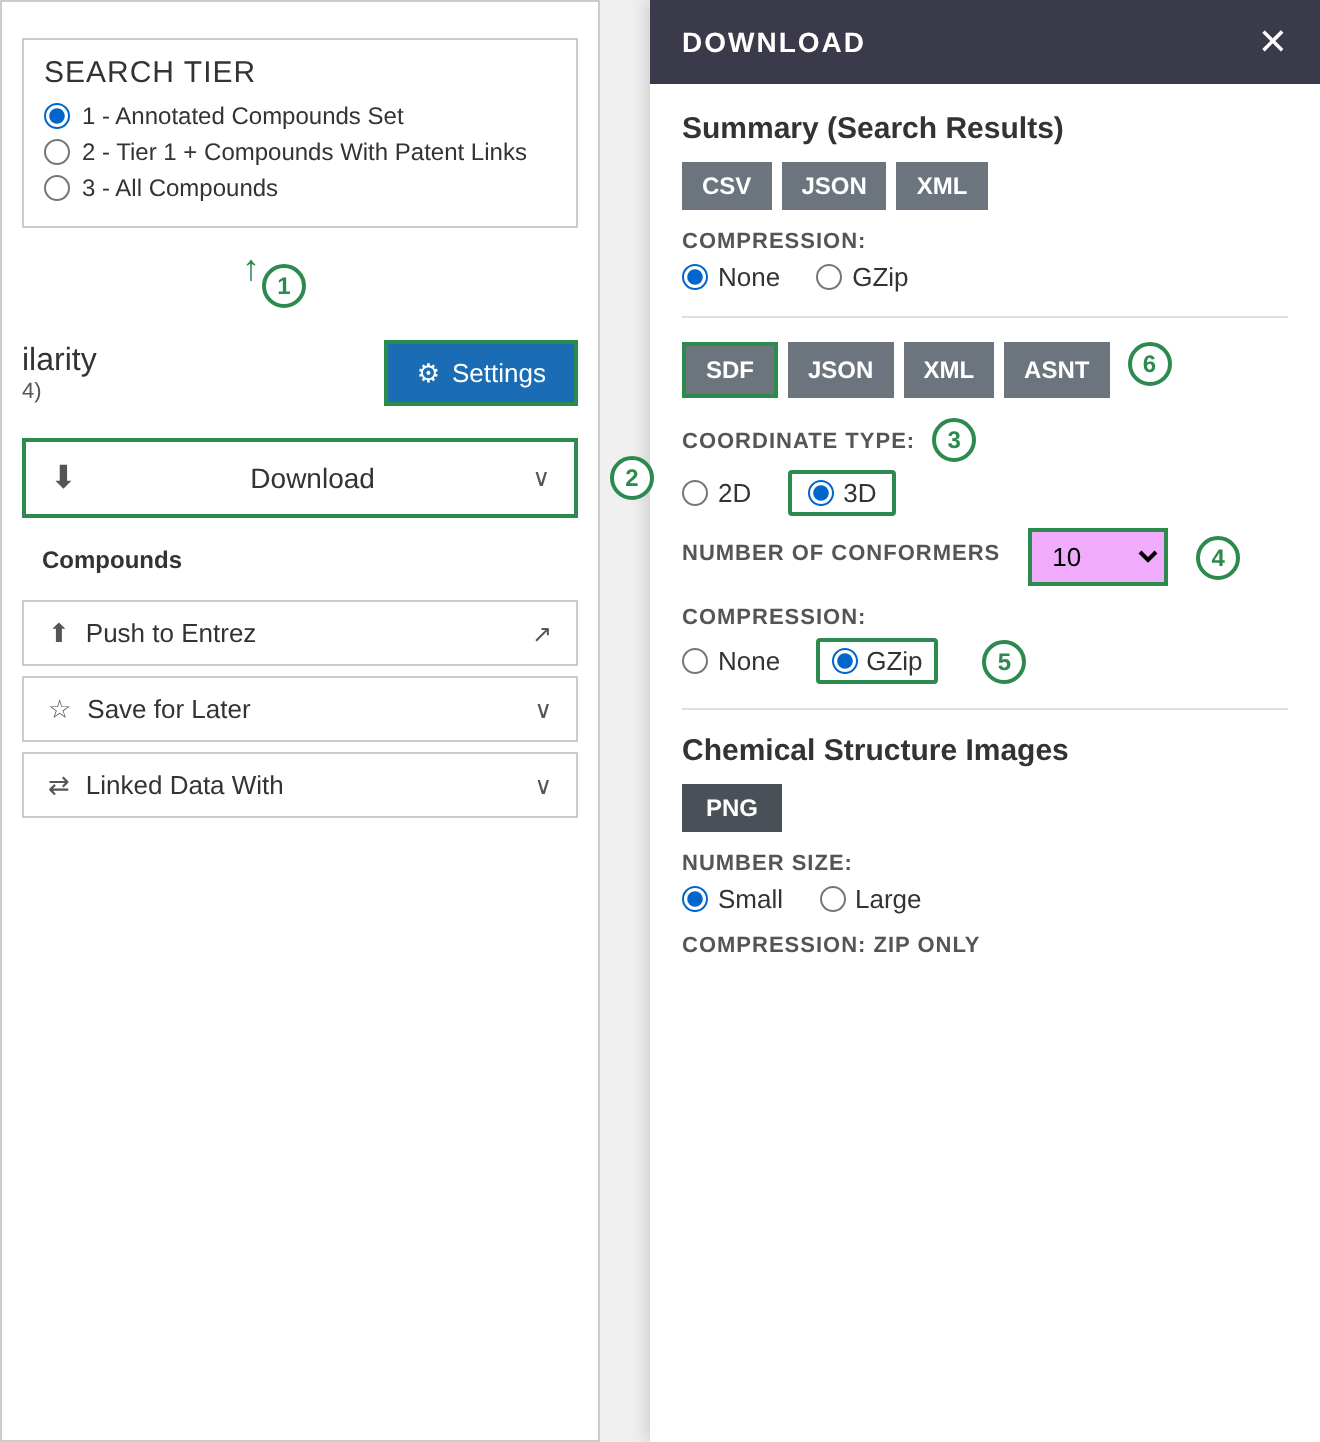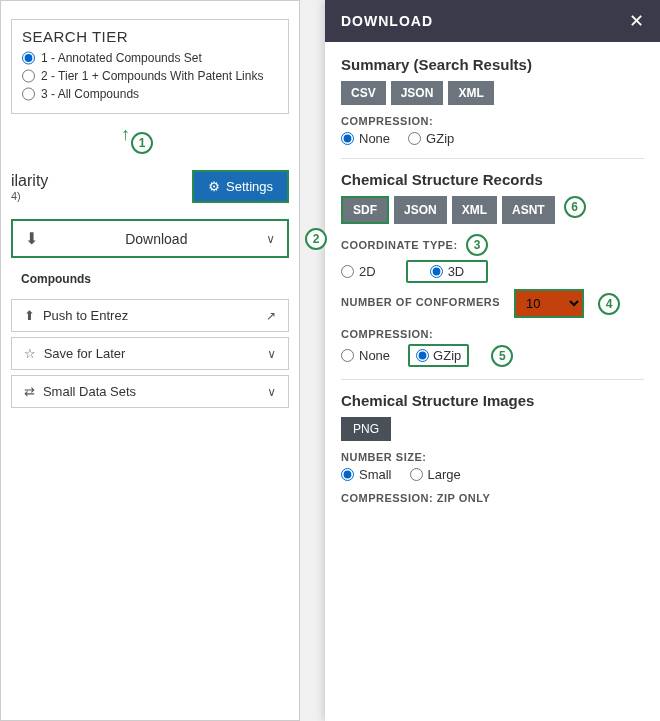--- a/index.html
+++ b/index.html
@@ -267,21 +267,21 @@
       gap: 14px;
       margin-bottom: 10px;
     }
 
     .conformers-select {
       border: 2px solid #2d8a4e;
       padding: 4px 6px;
       font-size: 13px;
       min-width: 70px;
       cursor: pointer;
-      background: #c2410c;
+      background: #f0abfc;
     }
 
     .coordinate-row {
       margin-bottom: 6px;
     }
 
     .gzip-highlighted {
       border: 2px solid #2d8a4e;
       padding: 2px 6px;
       border-radius: 2px;
@@ -289,21 +289,21 @@
       align-items: center;
       gap: 4px;
     }
 
     .png-btn {
       background: #495057;
       color: #fff;
       border: none;
       padding: 5px 12px;
       font-size: 12px;
-      font-weight: normal;
+      font-weight: bold;
       cursor: pointer;
       min-width: 44px;
     }
 
     
     .sdf-highlighted {
       border: 2px solid #2d8a4e;
     }
   </style>
 </head>
@@ -366,21 +366,21 @@
   </div>
 
   <div class="action-btn">
     <span class="btn-icon">☆</span>
     <span class="btn-text">Save for Later</span>
     <span class="btn-extra">∨</span>
   </div>
 
   <div class="action-btn">
     <span class="btn-icon">⇄</span>
-    <span class="btn-text">Small Data Sets</span>
+    <span class="btn-text">Linked Data With</span>
     <span class="btn-extra">∨</span>
   </div>
 
 </div>
 
 <div class="download-panel">
   <div class="download-header">
     <span class="download-title">DOWNLOAD</span>
     <button class="close-btn">✕</button>
   </div>
@@ -405,41 +405,40 @@
             <input type="radio" name="summaryCompression" style="">
             <span>GZip</span>
           </label>
         </div>
       </div>
     </div>
 
     <hr class="section-divider">
 
     <div>
-      <div class="section-title">Chemical Structure Records</div>
       <div class="format-buttons" style="position:relative;">
 
         <div style="position:relative;">
           <button class="format-btn sdf-highlighted" style="border: 2px solid #2d8a4e;">SDF</button>
         </div>
         <button class="format-btn">JSON</button>
         <button class="format-btn">XML</button>
         <button class="format-btn">ASNT</button>
         <span class="annotation-circle" style="position:relative; display:inline-flex; left:0; top:0; margin-left:4px;">6</span>
       </div>
 
       <div class="coordinate-row">
         <div class="field-label" style="display:inline;">COORDINATE TYPE:</div>
         <span class="annotation-circle" style="position:relative; display:inline-flex; top:0; left:0; margin-left:4px;">3</span>
         <div class="radio-row" style="margin-top:4px;">
           <label class="radio-item">
             <input type="radio" name="coordType" style="">
             <span>2D</span>
           </label>
-          <label class="radio-item" style="border: 2px solid #2d8a4e; padding: 2px 22px; border-radius: 2px; margin-left: 12px;">
+          <label class="radio-item" style="border: 2px solid #2d8a4e; padding: 2px 8px; border-radius: 2px;">
             <input type="radio" name="coordType" checked="" style="">
             <span>3D</span>
           </label>
         </div>
       </div>
 
       <div class="number-conformers-row">
         <div class="field-label">NUMBER OF CONFORMERS</div>
         <select class="conformers-select">
           <option>10</option>

